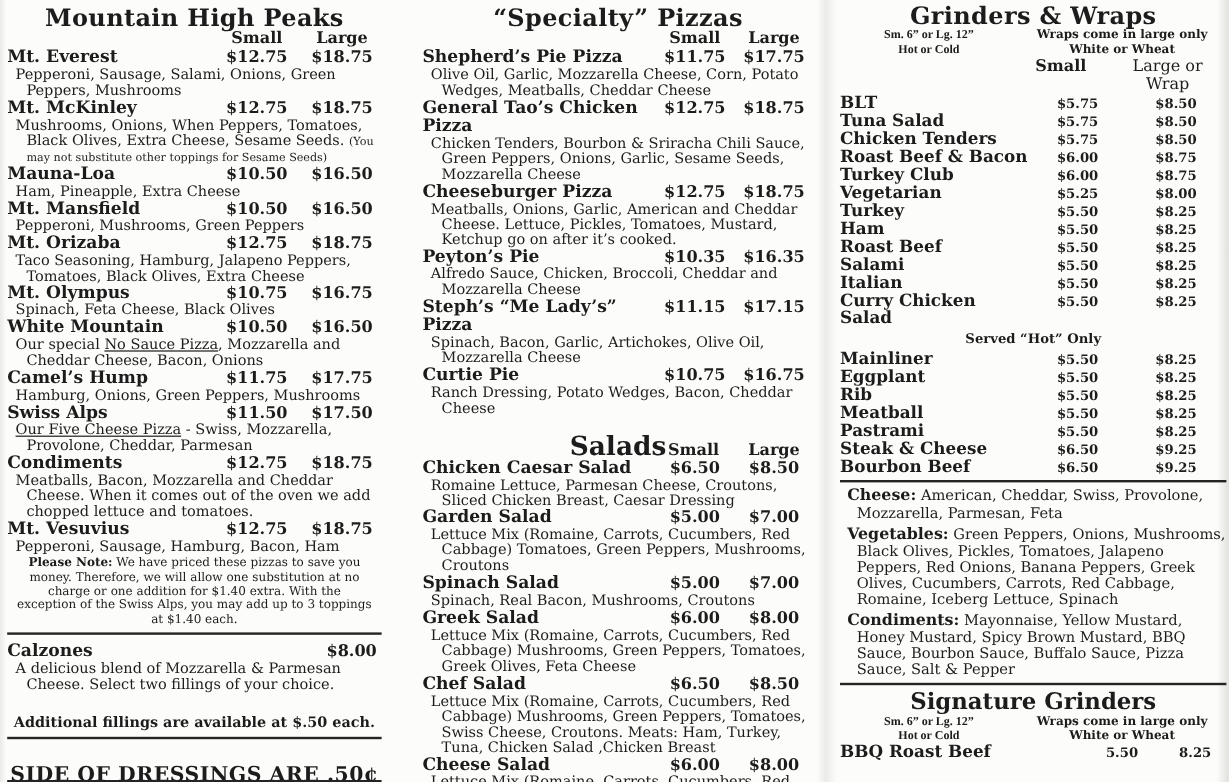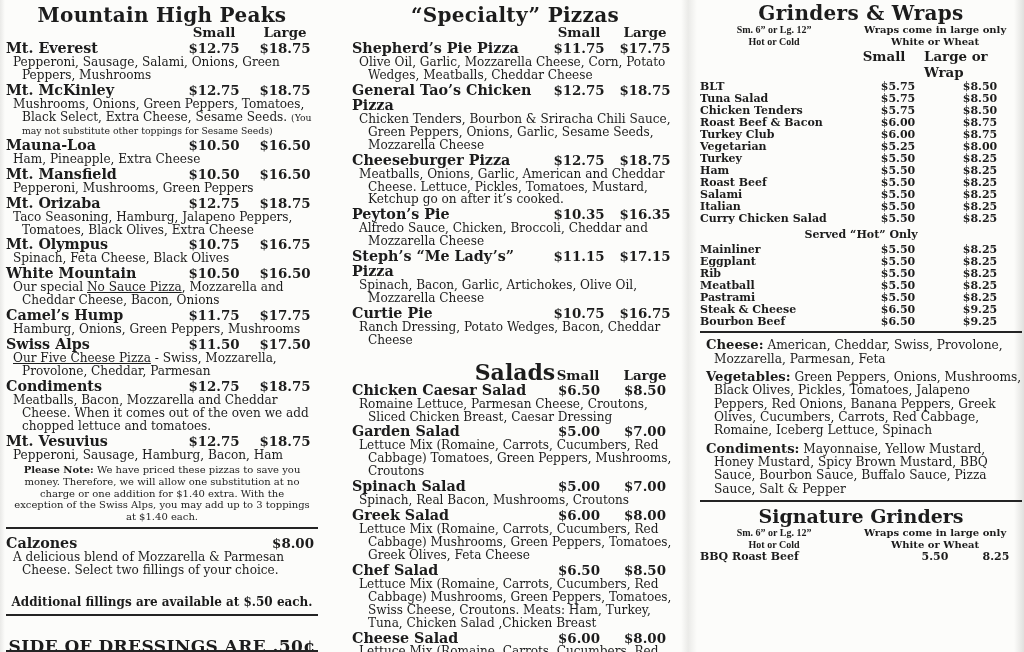--- a/index.html
+++ b/index.html
@@ -10,21 +10,21 @@
   .col-mid{left:352px;width:326px;top:4px;}
   .col-right{left:700px;width:322px;top:2px;}
 
   .ttl{text-align:center;font-weight:bold;font-size:20px;line-height:1.12;letter-spacing:.3px;}
   .irow{display:flex;align-items:baseline;}
   .irow.hdr{margin-bottom:1px;}
   .iname{flex:1;font-weight:bold;font-size:14.3px;line-height:1.04;}
   .pS,.pL{font-weight:bold;font-size:13.4px;text-align:center;line-height:1.04;flex:0 0 auto;}
   .col-left .pS{width:76px}.col-left .pL{width:66px}
   .col-mid  .pS{width:66px}.col-mid  .pL{width:66px}
-  .col-right .pS{width:80px}.col-right .pLW{width:98px;font-weight:bold;font-size:13.4px;text-align:left;}
+  .col-right .pS{width:80px}.col-right .pLW{width:98px;font-weight:normal;font-size:13.4px;text-align:center;}
   .col-right .gp1{width:80px}.col-right .gp2{width:84px}
   .sig .gp1{width:70px}.sig .gp2{width:52px}
 
   .item{margin-bottom:1px;}
   .desc{font-size:12.1px;line-height:1.07;padding-left:16px;text-indent:-9px;}
   .finenote{font-size:9.3px;text-align:center;}
   .u{text-decoration:underline;}
 
   .pnote{font-size:10px;line-height:1.16;text-align:center;margin-top:3px;padding:0 8px;}
   .rule{border-top:2.5px solid #242424;margin:5px 0 6px;}
@@ -35,21 +35,21 @@
 
   .salads-head{position:relative;height:28px;margin-top:8px;}
   .salads-title{position:absolute;left:0;right:0;bottom:-2px;text-align:center;font-weight:bold;font-size:22px;}
   .salads-head .hS{position:absolute;left:193px;width:66px;bottom:0;text-align:center;font-weight:bold;font-size:13.4px;}
   .salads-head .hL{position:absolute;left:260px;width:66px;bottom:0;text-align:center;font-weight:bold;font-size:13.4px;}
 
   .subrow{display:flex;font-size:10px;font-weight:bold;line-height:1.2;}
   .subrow .sa{width:46%;text-align:center;font-family:Liberation Serif, serif;}
   .subrow .sb{width:54%;text-align:center;}
   .gr-row{display:flex;align-items:baseline;margin-bottom:1px;}
-  .gname{flex:1;font-weight:bold;font-size:11px;line-height:1.0;}
+  .gname{flex:1;font-weight:bold;font-size:14px;line-height:1.0;}
   .gprice{font-weight:bold;font-size:11px;text-align:center;line-height:1.0;flex:0 0 auto;}
   .hotonly{font-weight:bold;font-size:11px;text-align:center;margin:4px 0 3px;}
   .info{font-size:12.2px;line-height:1.09;padding-left:14px;text-indent:-8px;margin-bottom:4px;}
   .info b{font-size:13.2px;}
   .rrule{border-top:2px solid #242424;margin:4px 0 5px;}
   .sig-title{text-align:center;font-weight:bold;font-size:19px;line-height:1.05;}
   .sig .item{margin-bottom:1px;}
 
   .fold{position:absolute;left:681px;top:0;width:16px;height:652px;
         background:linear-gradient(90deg,rgba(0,0,0,0),rgba(110,110,104,.12) 45%,rgba(0,0,0,0));}
@@ -83,21 +83,21 @@
           </div>
           <div class="desc"><span></span><span class="u"></span><span>Pepperoni, Sausage, Salami, Onions, Green Peppers, Mushrooms</span><span class="finenote"></span></div>
         </div>
 
         <div class="item">
           <div class="irow">
             <span class="iname">Mt. McKinley</span>
             <span class="pS">$12.75</span>
             <span class="pL">$18.75</span>
           </div>
-          <div class="desc"><span></span><span class="u"></span><span>Mushrooms, Onions, Green Peppers, Tomatoes, Black Select, Extra Cheese, Sesame Seeds. </span><span class="finenote">(You may not substitute other toppings for Sesame Seeds)</span></div>
+          <div class="desc"><span></span><span class="u"></span><span>Mushrooms, Onions, When Peppers, Tomatoes, Black Olives, Extra Cheese, Sesame Seeds. </span><span class="finenote">(You may not substitute other toppings for Sesame Seeds)</span></div>
         </div>
 
         <div class="item">
           <div class="irow">
             <span class="iname">Mauna-Loa</span>
             <span class="pS">$10.50</span>
             <span class="pL">$16.50</span>
           </div>
           <div class="desc"><span></span><span class="u"></span><span>Ham, Pineapple, Extra Cheese</span><span class="finenote"></span></div>
         </div>

